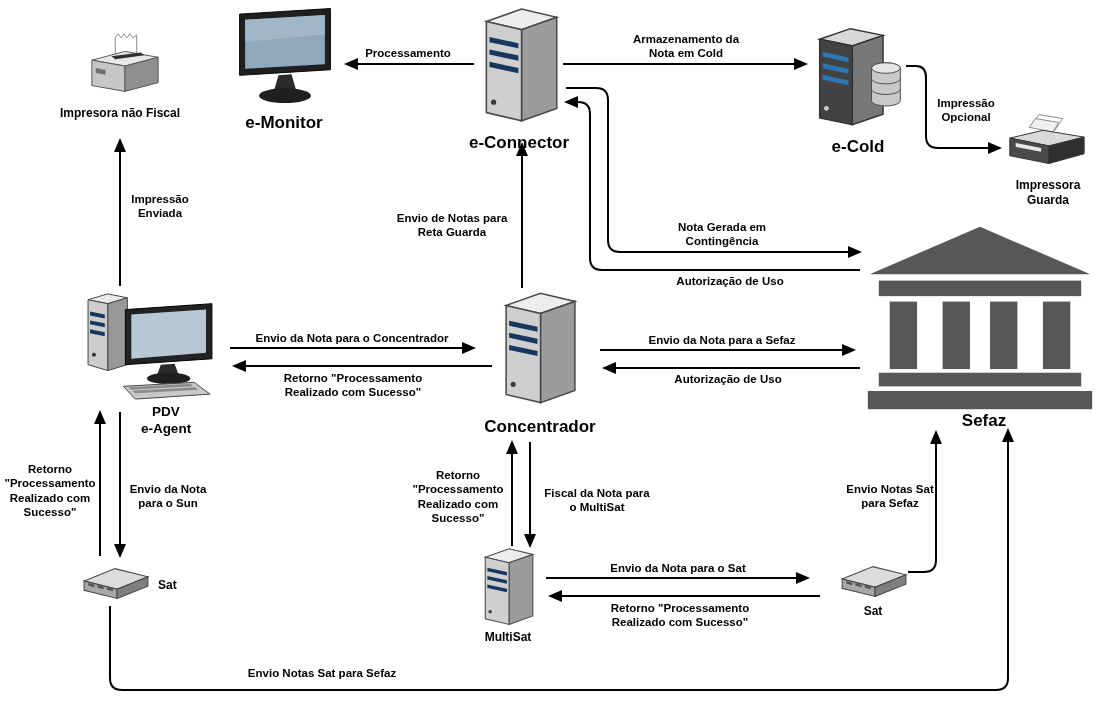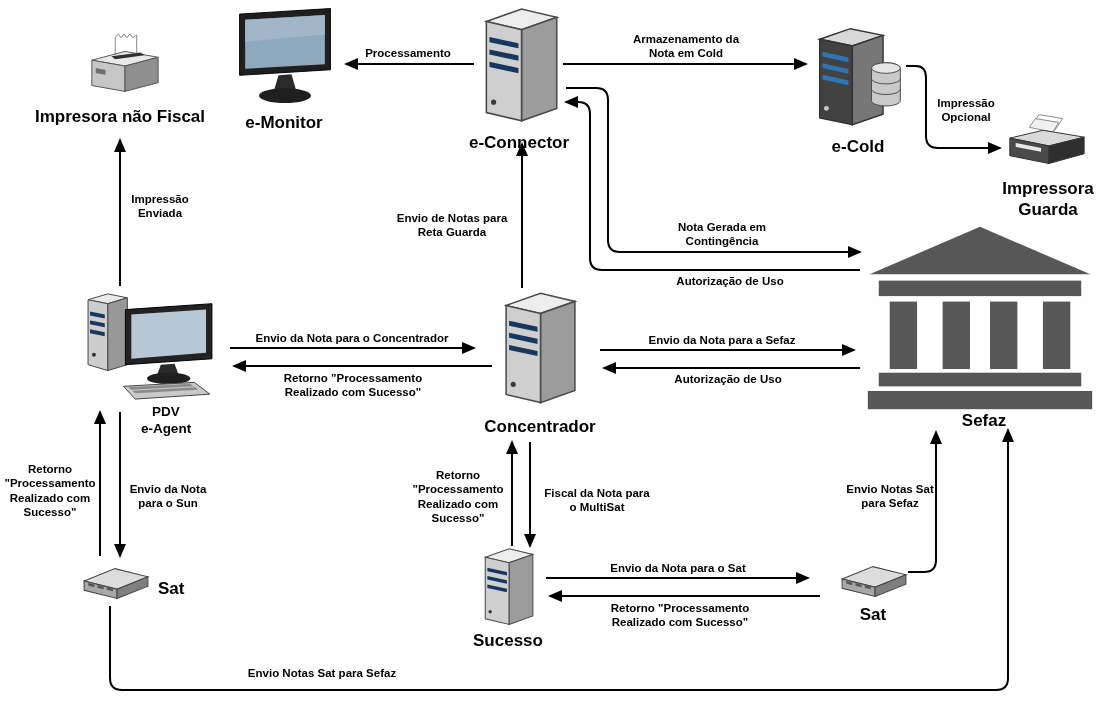--- a/index.html
+++ b/index.html
@@ -6,21 +6,21 @@
   .canvas{
     position:relative;width:1119px;height:717px;background:#ffffff;
     font-family:"Liberation Sans",sans-serif;overflow:hidden;color:#000;
   }
   svg.layer{position:absolute;left:0;top:0;}
   .label{
     position:absolute;transform:translateX(-50%);text-align:center;
     white-space:pre-line;font-weight:bold;line-height:1.25;color:#000;
   }
   .node-label{font-size:17px;}
-  .node-label.small{font-size:17px;}
+  .node-label.small{font-size:12px;}
   .edge-label{font-size:11.5px;}
   .left-align{transform:none;text-align:left;}
 </style>
 </head>
 <body>
 
 <div class="canvas">
 
   <svg class="layer" width="1119" height="717" viewBox="0 0 1119 717">
     <defs>
@@ -161,21 +161,21 @@
 
   <div class="label node-label small" style="left:120px;top:106px">Impresora não Fiscal</div>
   <div class="label node-label" style="left:284px;top:112px">e-Monitor</div>
   <div class="label node-label" style="left:519px;top:132px">e-Connector</div>
   <div class="label node-label" style="left:858px;top:136px">e-Cold</div>
   <div class="label node-label small" style="left:1048px;top:178px">Impressora Guarda</div>
   <div class="label node-label" style="left:984px;top:410px">Sefaz</div>
   <div class="label node-label" style="left:166px;top:404px;font-size:13.5px">PDV
 e-Agent</div>
   <div class="label node-label" style="left:540px;top:416px">Concentrador</div>
-  <div class="label node-label small" style="left:508px;top:630px">Sucesso</div>
+  <div class="label node-label small" style="left:508px;top:630px">MultiSat</div>
   <div class="label node-label small left-align" style="left:158px;top:578px">Sat</div>
   <div class="label node-label small" style="left:873px;top:604px">Sat</div>
 
   <div class="label edge-label" style="left:408px;top:46px">Processamento</div>
   <div class="label edge-label" style="left:686px;top:32px">Armazenamento da
 Nota em Cold</div>
   <div class="label edge-label" style="left:966px;top:96px">Impressão
 Opcional</div>
   <div class="label edge-label" style="left:160px;top:192px">Impressão
 Enviada</div>

